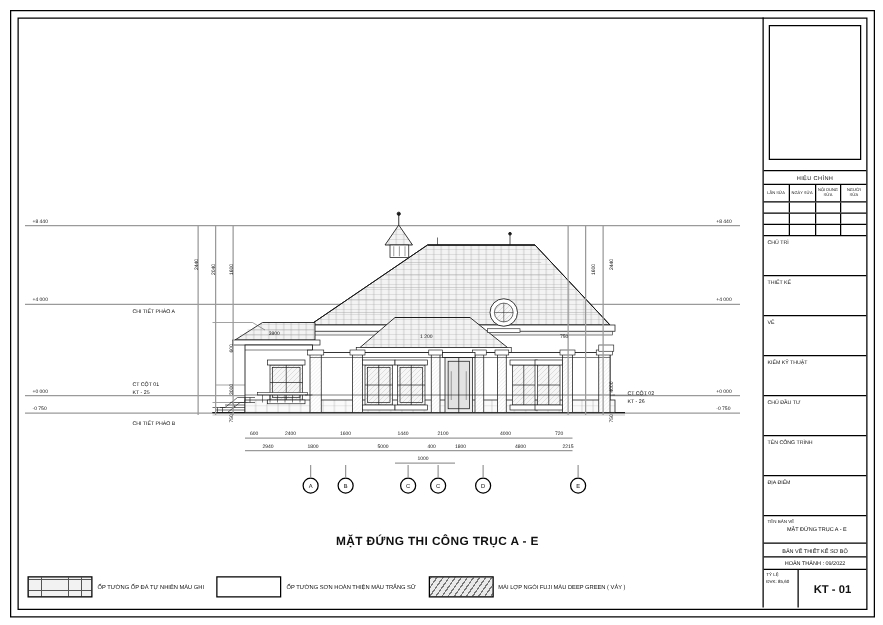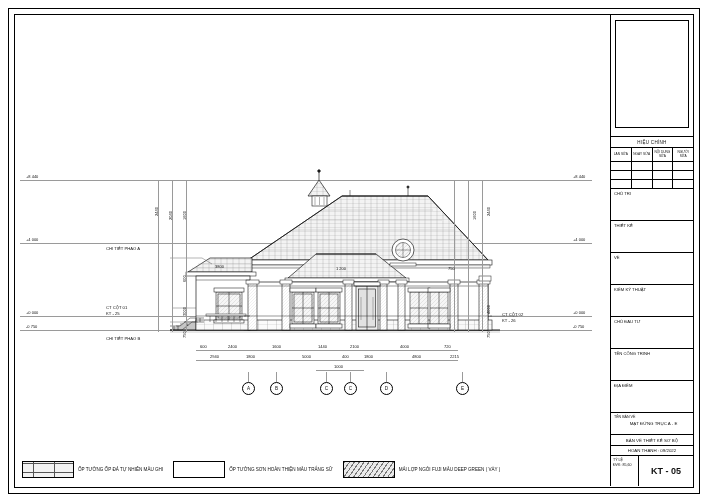--- a/index.html
+++ b/index.html
@@ -315,20 +315,21 @@
     <div class="axis-lbl" style="left:360px;top:362px;">D</div>
     <div class="axis-lbl" style="left:436px;top:362px;">E</div>
 
     <div class="thinv" style="left:227.5px;top:352px;height:10px;"></div>
     <div class="thinv" style="left:255.5px;top:352px;height:10px;"></div>
     <div class="thinv" style="left:305.5px;top:352px;height:10px;"></div>
     <div class="thinv" style="left:329.5px;top:352px;height:10px;"></div>
     <div class="thinv" style="left:365.5px;top:352px;height:10px;"></div>
     <div class="thinv" style="left:441.5px;top:352px;height:10px;"></div>
 
+    <div id="caption">MẶT ĐỨNG THI CÔNG TRỤC A - E</div>
   </div>
 
   <div id="legend">
     <div class="lg-item">
       <div class="lg-sw sw-stone"></div>
       <span>ỐP TƯỜNG ỐP ĐÁ TỰ NHIÊN MÀU GHI</span>
     </div>
     <div class="lg-item">
       <div class="lg-sw sw-paint"></div>
       <span>ỐP TƯỜNG SƠN HOÀN THIỆN MÀU TRẮNG SỮ</span>
@@ -403,17 +404,17 @@
     </div>
     <div class="tb-foot" style="top:432px;height:10px;">
       <span>HOÀN THÀNH : 09/2022</span>
     </div>
 
     <div class="tb-sheet">
       <div class="l">
         <div>TỶ LỆ</div>
         <div>ĐVK: 85,60</div>
       </div>
-      <div class="r">KT - 05</div>
+      <div class="r">KT - 01</div>
     </div>
   </div>
 
 </div>
 
 </body></html>

